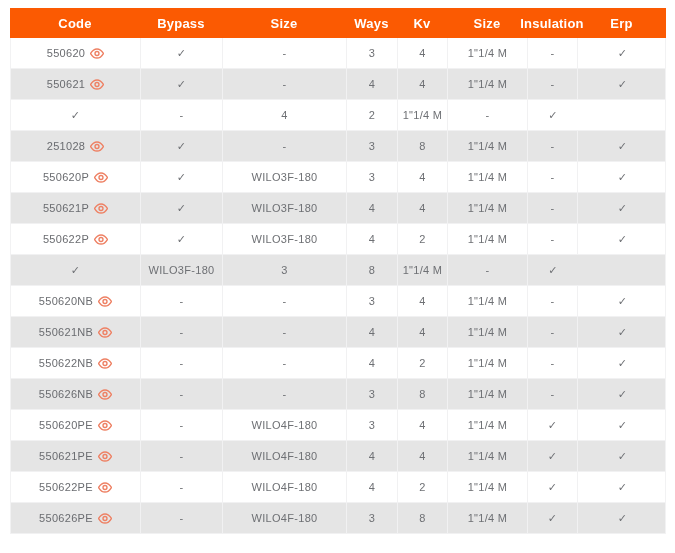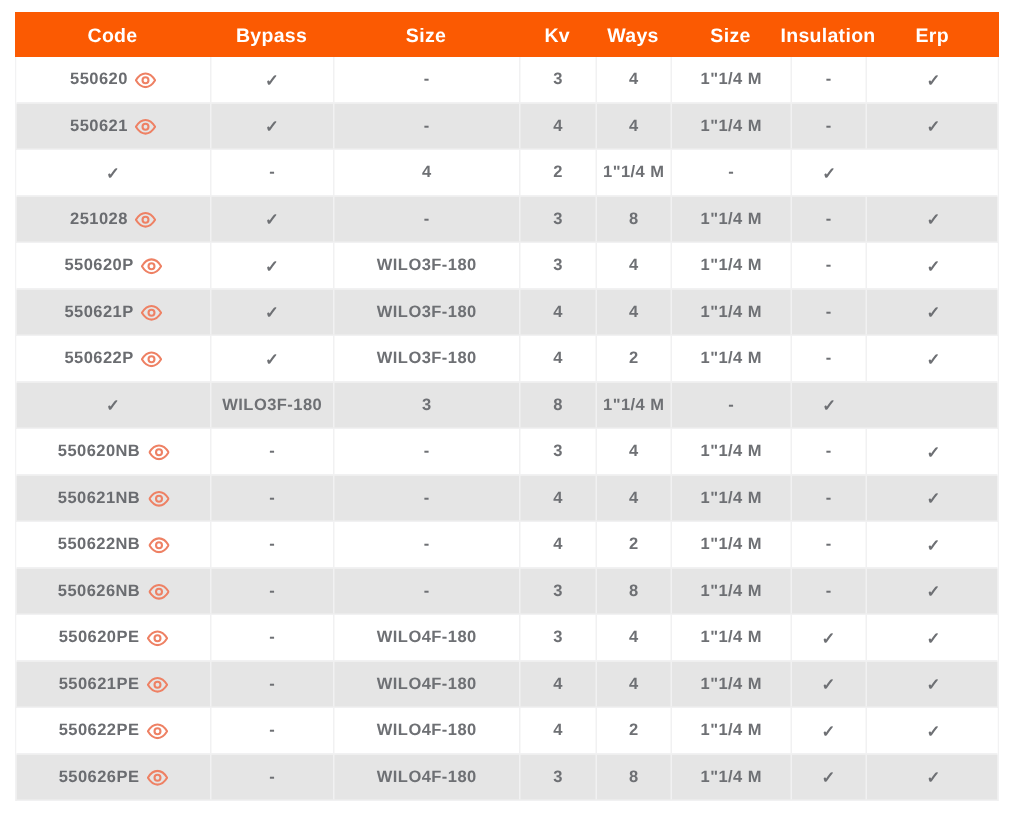--- a/index.html
+++ b/index.html
@@ -31,21 +31,20 @@
     justify-content: center;
   }
   .tbody {
     border-left: 1px solid #f2f2f3;
     border-right: 1px solid #f2f2f3;
   }
   .tbody .tr {
     height: 31px;
     background: #ffffff;
     border-bottom: 1px solid #f1f1f2;
-    font-weight: bold;
   }
   .tbody .tr.alt { background: #e5e5e5; }
   .td {
     color: #6e7074;
     font-size: 11px;
     letter-spacing: 0.3px;
     display: flex;
     align-items: center;
     justify-content: center;
     border-right: 1px solid #f1f1f2;
@@ -64,22 +63,22 @@
   .eye svg { display: block; }
 </style>
 </head>
 <body>
 
 <div class="table-wrap">
   <div class="tr thead">
     <div class="th">Code</div>
     <div class="th">Bypass</div>
     <div class="th">Size</div>
+    <div class="th">Ways</div>
     <div class="th">Kv</div>
-    <div class="th">Ways</div>
     <div class="th">Size</div>
     <div class="th">Insulation</div>
     <div class="th">Erp</div>
   </div>
   <div class="tbody" id="tbody">
       <div class="tr">
     <div class="td code-cell">
       <span class="code-text">550620</span>
       <span class="eye">
         <svg width="14" height="11" viewBox="0 0 24 18" fill="none" stroke="#ee8164" stroke-width="2.4" stroke-linecap="round" stroke-linejoin="round">

